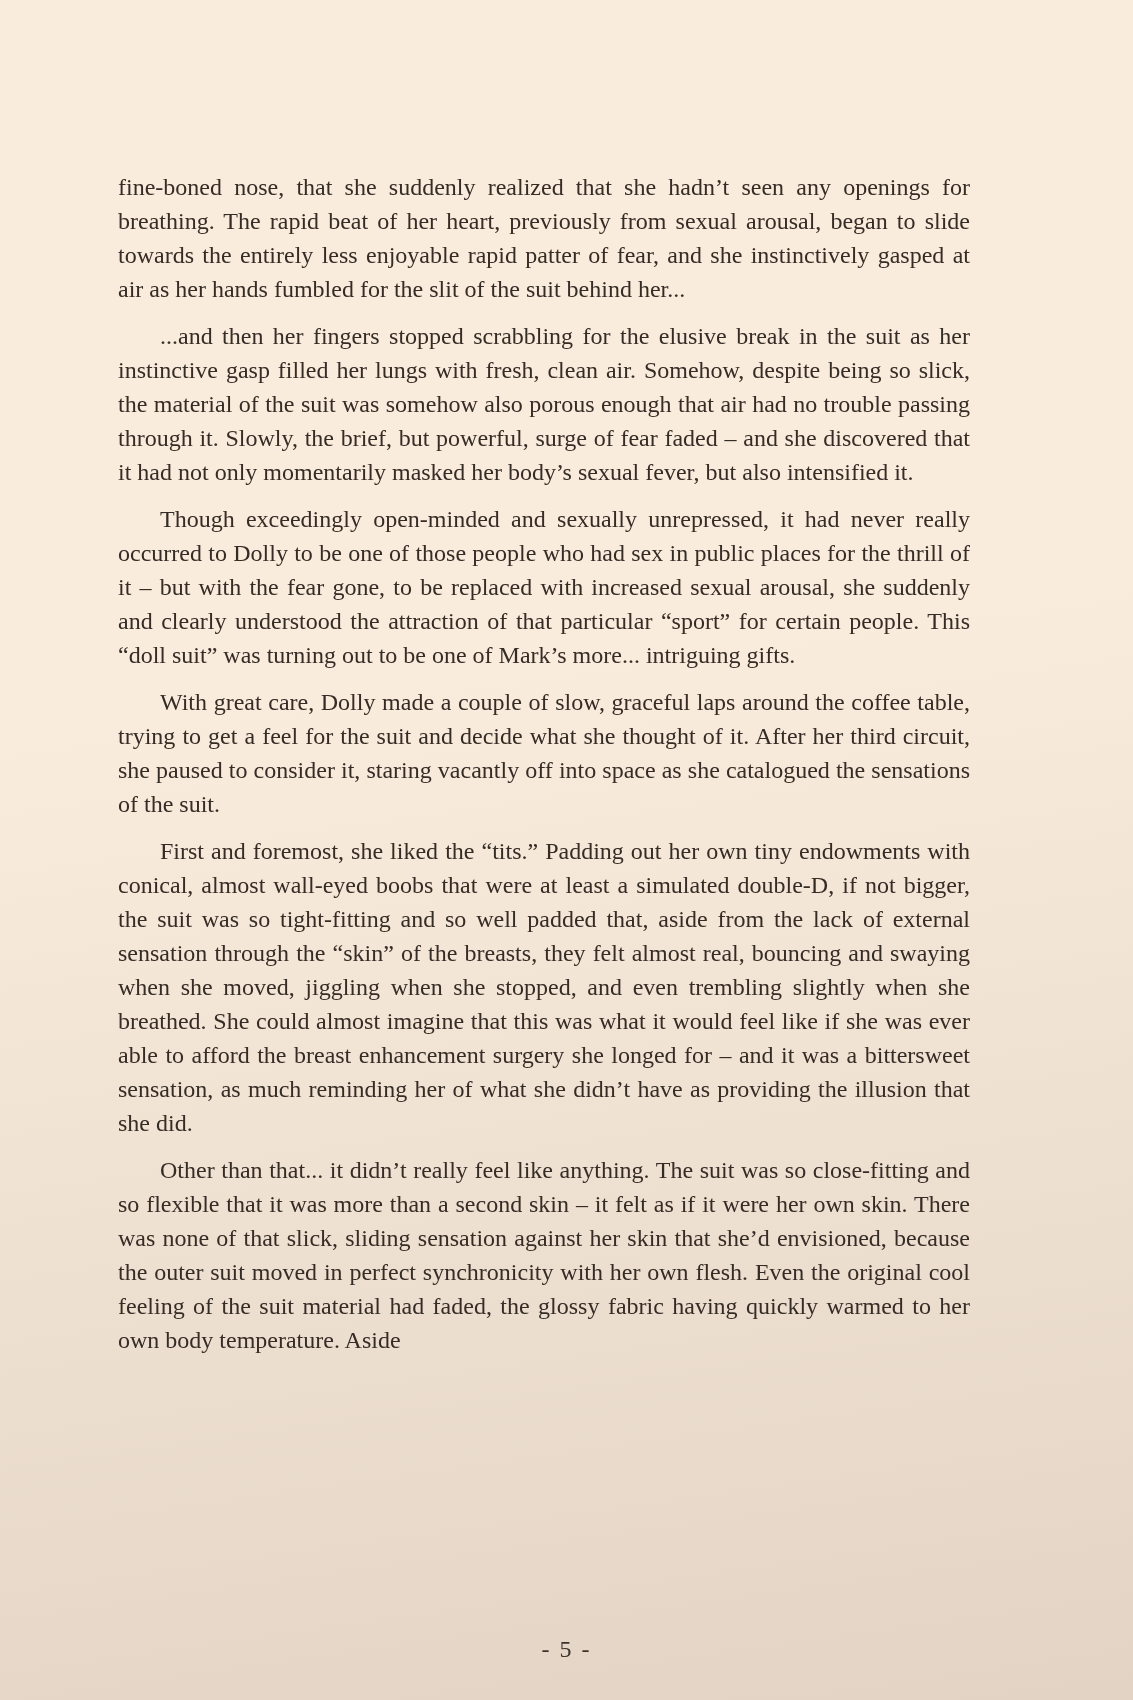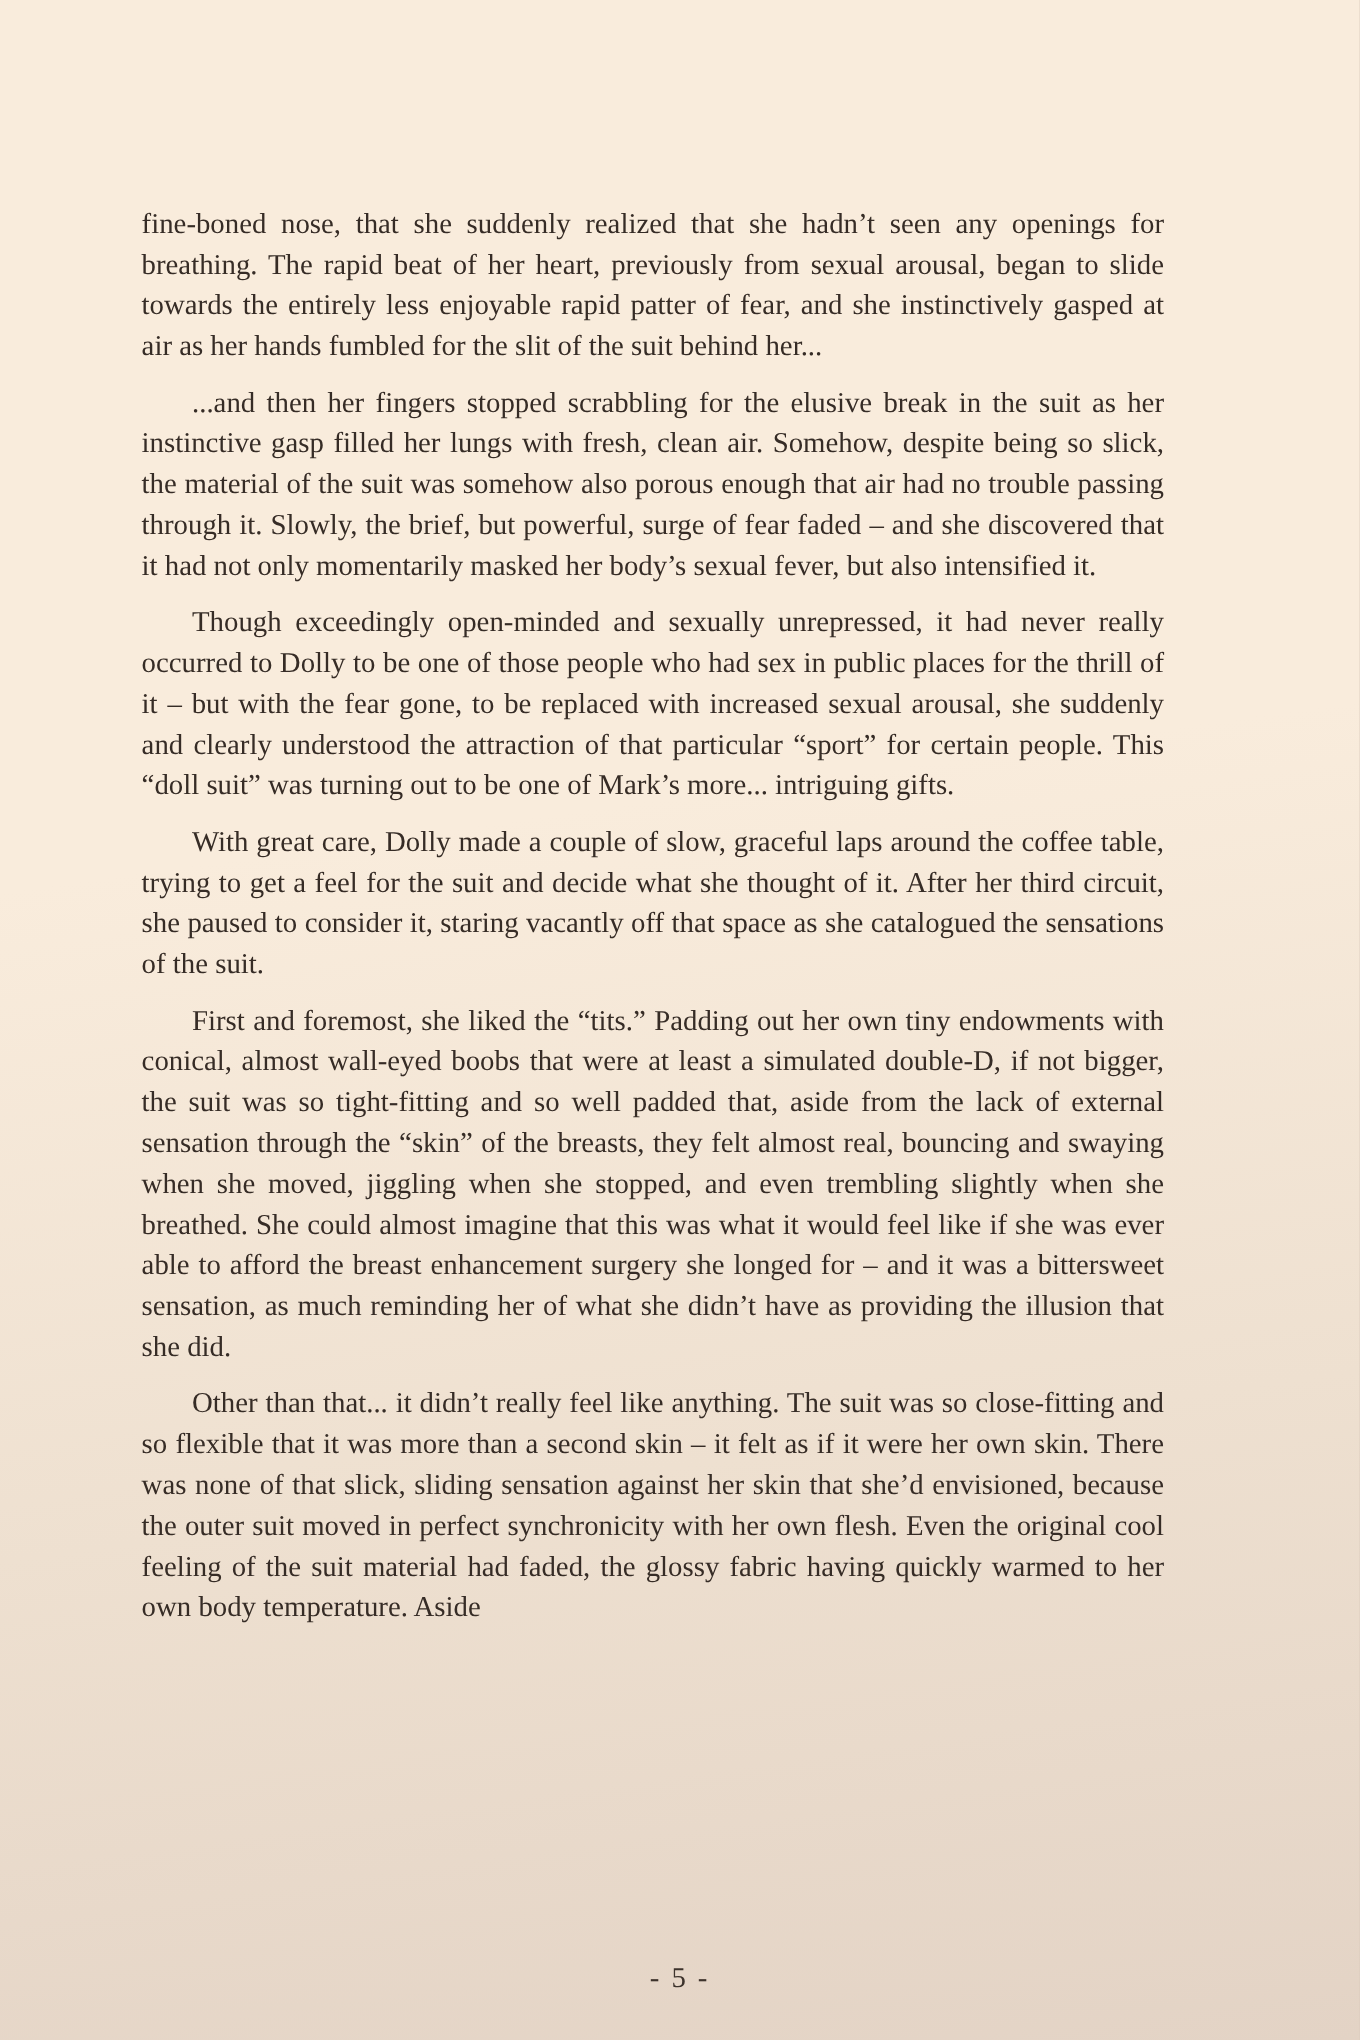--- a/index.html
+++ b/index.html
@@ -51,18 +51,18 @@
   }
 </style>
 </head>
 <body>
 
 <div class="page" style="background: linear-gradient(172deg, rgb(249, 236, 220) 0%, rgb(249, 236, 220) 40%, rgb(238, 224, 208) 70%, rgb(227, 211, 197) 100%);">
   <div class="text-block" id="text-block" style="color: rgb(54, 44, 38);">
       <p><span>fine-boned nose, that she suddenly realized that she hadn’t seen any openings for breathing. The rapid beat of her heart, previously from sexual arousal, began to slide towards the entirely less enjoyable rapid patter of fear, and she instinctively gasped at air as her hands fumbled for the slit of the suit behind her...</span></p>
       <p class="indent"><span>...and then her fingers stopped scrabbling for the elusive break in the suit as her instinctive gasp filled her lungs with fresh, clean air. Somehow, despite being so slick, the material of the suit was somehow also porous enough that air had no trouble passing through it. Slowly, the brief, but powerful, surge of fear faded – and she discovered that it had not only momentarily masked her body’s sexual fever, but also intensified it.</span></p>
       <p class="indent"><span>Though exceedingly open-minded and sexually unrepressed, it had never really occurred to Dolly to be one of those people who had sex in public places for the thrill of it – but with the fear gone, to be replaced with increased sexual arousal, she suddenly and clearly understood the attraction of that particular “sport” for certain people. This “doll suit” was turning out to be one of Mark’s more... </span><span class="italic">intriguing</span><span> gifts.</span></p>
-      <p class="indent"><span>With great care, Dolly made a couple of slow, graceful laps around the coffee table, trying to get a feel for the suit and decide what she thought of it. After her third circuit, she paused to consider it, staring vacantly off that space as she catalogued the sensations of the suit.</span></p>
+      <p class="indent"><span>With great care, Dolly made a couple of slow, graceful laps around the coffee table, trying to get a feel for the suit and decide what she thought of it. After her third circuit, she paused to consider it, staring vacantly off into space as she catalogued the sensations of the suit.</span></p>
       <p class="indent"><span>First and foremost, she liked the “tits.” Padding out her own tiny endowments with conical, almost wall-eyed boobs that were at least a simulated double-D, if not bigger, the suit was so tight-fitting and so well padded that, aside from the lack of external sensation through the “skin” of the breasts, they felt almost real, bouncing and swaying when she moved, jiggling when she stopped, and even trembling slightly when she breathed. She could almost imagine that this was what it would feel like if she was ever able to afford the breast enhancement surgery she longed for – and it was a bittersweet sensation, as much reminding her of what she didn’t have as providing the illusion that she did.</span></p>
       <p class="indent"><span>Other than that... it didn’t really feel like anything. The suit was so close-fitting and so flexible that it was more than a second skin – it felt as if it were her own skin. There was none of that slick, sliding sensation against her skin that she’d envisioned, because the outer suit moved in perfect synchronicity with her own flesh. Even the original cool feeling of the suit material had faded, the glossy fabric having quickly warmed to her own body temperature. Aside</span></p>
     </div>
   <div class="page-number">- 5 -</div>
 </div>
 
 </body></html>

